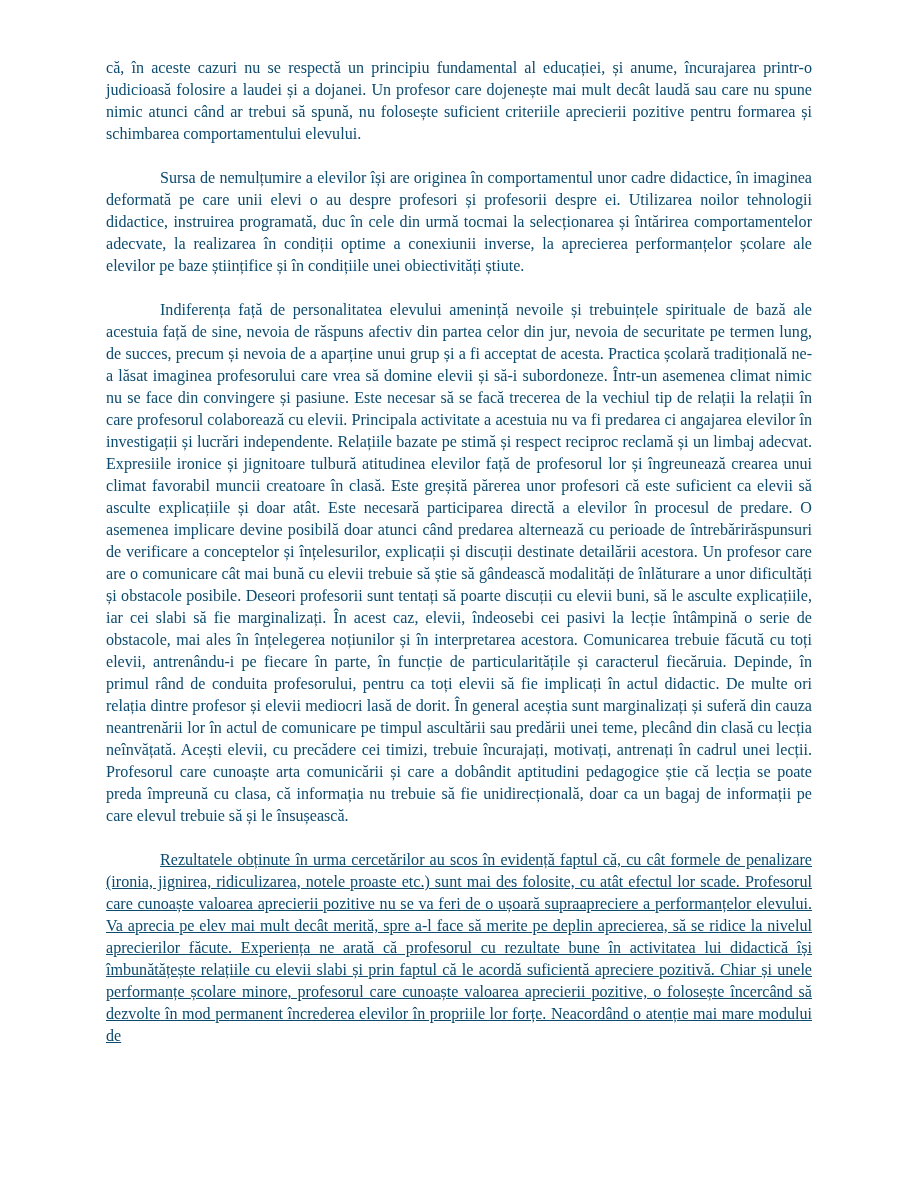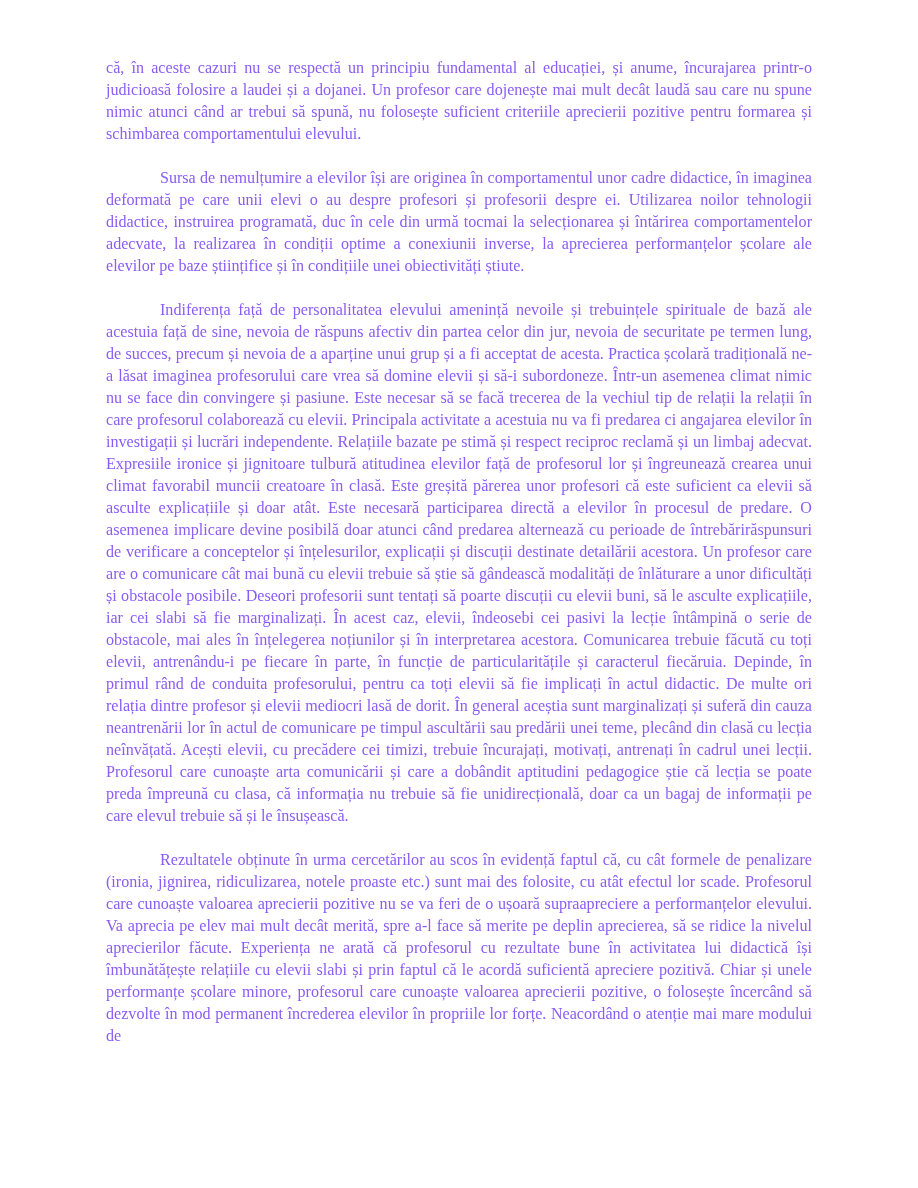--- a/index.html
+++ b/index.html
@@ -11,37 +11,38 @@
     width: 918px;
     height: 1188px;
     overflow: hidden;
     position: relative;
   }
   .page {
     position: absolute;
     left: 106px;
     top: 57px;
     width: 706px;
-    color: #8b5cf6;
+    color: #0c4a6e;
     font-family: "Liberation Serif", "DejaVu Serif", serif;
     font-size: 16.1px;
     line-height: 22px;
   }
   .para {
     margin: 0 0 22px 0;
     text-align: justify;
     text-align-last: left;
     hyphens: none;
   }
   .para.indent {
     text-indent: 54px;
   }
   .para.last {
     margin-bottom: 7px;
     text-align-last: justify;
+    text-decoration: underline;
   }
 </style>
 </head>
 <body>
 
 <div class="page">
   <p class="para">că, în aceste cazuri nu se respectă un principiu fundamental al educației, și anume, încurajarea printr-o judicioasă folosire a laudei și a dojanei. Un profesor care dojenește mai mult decât laudă sau care nu spune nimic atunci când ar trebui să spună, nu folosește suficient criteriile aprecierii pozitive pentru formarea și schimbarea comportamentului elevului.</p>
   <p class="para indent">Sursa de nemulțumire a elevilor își are originea în comportamentul unor cadre didactice, în imaginea deformată pe care unii elevi o au despre profesori și profesorii despre ei. Utilizarea noilor tehnologii didactice, instruirea programată, duc în cele din urmă tocmai la selecționarea și întărirea comportamentelor adecvate, la realizarea în condiții optime a conexiunii inverse, la aprecierea performanțelor școlare ale elevilor pe baze științifice și în condițiile unei obiectivități știute.</p>
   <p class="para indent">Indiferența față de personalitatea elevului amenință nevoile și trebuințele spirituale de bază ale acestuia față de sine, nevoia de răspuns afectiv din partea celor din jur, nevoia de securitate pe termen lung, de succes, precum și nevoia de a aparține unui grup și a fi acceptat de acesta. Practica școlară tradițională ne-a lăsat imaginea profesorului care vrea să domine elevii și să-i subordoneze. Într-un asemenea climat nimic nu se face din convingere și pasiune. Este necesar să se facă trecerea de la vechiul tip de relații la relații în care profesorul colaborează cu elevii. Principala activitate a acestuia nu va fi predarea ci angajarea elevilor în investigații și lucrări independente. Relațiile bazate pe stimă și respect reciproc reclamă și un limbaj adecvat. Expresiile ironice și jignitoare tulbură atitudinea elevilor față de profesorul lor și îngreunează crearea unui climat favorabil muncii creatoare în clasă. Este greșită părerea unor profesori că este suficient ca elevii să asculte explicațiile și doar atât. Este necesară participarea directă a elevilor în procesul de predare. O asemenea implicare devine posibilă doar atunci când predarea alternează cu perioade de întrebărirăspunsuri de verificare a conceptelor și înțelesurilor, explicații și discuții destinate detailării acestora. Un profesor care are o comunicare cât mai bună cu elevii trebuie să știe să gândească modalități de înlăturare a unor dificultăți și obstacole posibile. Deseori profesorii sunt tentați să poarte discuții cu elevii buni, să le asculte explicațiile, iar cei slabi să fie marginalizați. În acest caz, elevii, îndeosebi cei pasivi la lecție întâmpină o serie de obstacole, mai ales în înțelegerea noțiunilor și în interpretarea acestora. Comunicarea trebuie făcută cu toți elevii, antrenându-i pe fiecare în parte, în funcție de particularitățile și caracterul fiecăruia. Depinde, în primul rând de conduita profesorului, pentru ca toți elevii să fie implicați în actul didactic. De multe ori relația dintre profesor și elevii mediocri lasă de dorit. În general aceștia sunt marginalizați  și suferă din cauza neantrenării lor în actul de comunicare pe timpul ascultării sau predării unei teme, plecând din clasă cu lecția neînvățată. Acești elevii, cu precădere cei timizi, trebuie încurajați, motivați, antrenați în cadrul unei lecții. Profesorul care cunoaște arta comunicării și care a dobândit aptitudini pedagogice știe că lecția se poate preda împreună cu clasa, că informația nu trebuie să fie unidirecțională, doar ca un bagaj de informații pe care elevul trebuie să și le însușească.</p>
   <p class="para indent last">Rezultatele obținute în urma cercetărilor au scos în evidență faptul că, cu cât formele de penalizare (ironia, jignirea, ridiculizarea, notele proaste etc.) sunt mai des folosite, cu atât efectul lor scade. Profesorul care cunoaște valoarea aprecierii pozitive nu se va feri de o ușoară supraapreciere a performanțelor elevului. Va aprecia pe elev mai mult decât merită, spre a-l face să merite pe deplin aprecierea, să se ridice la nivelul aprecierilor făcute. Experiența ne arată că profesorul cu rezultate bune în activitatea lui didactică își îmbunătățește relațiile cu elevii slabi și prin faptul că le acordă suficientă apreciere pozitivă. Chiar și unele performanțe școlare minore, profesorul care cunoaște valoarea aprecierii pozitive, o folosește încercând să dezvolte în mod permanent încrederea elevilor în propriile lor forțe. Neacordând o atenție mai mare modului de</p>

